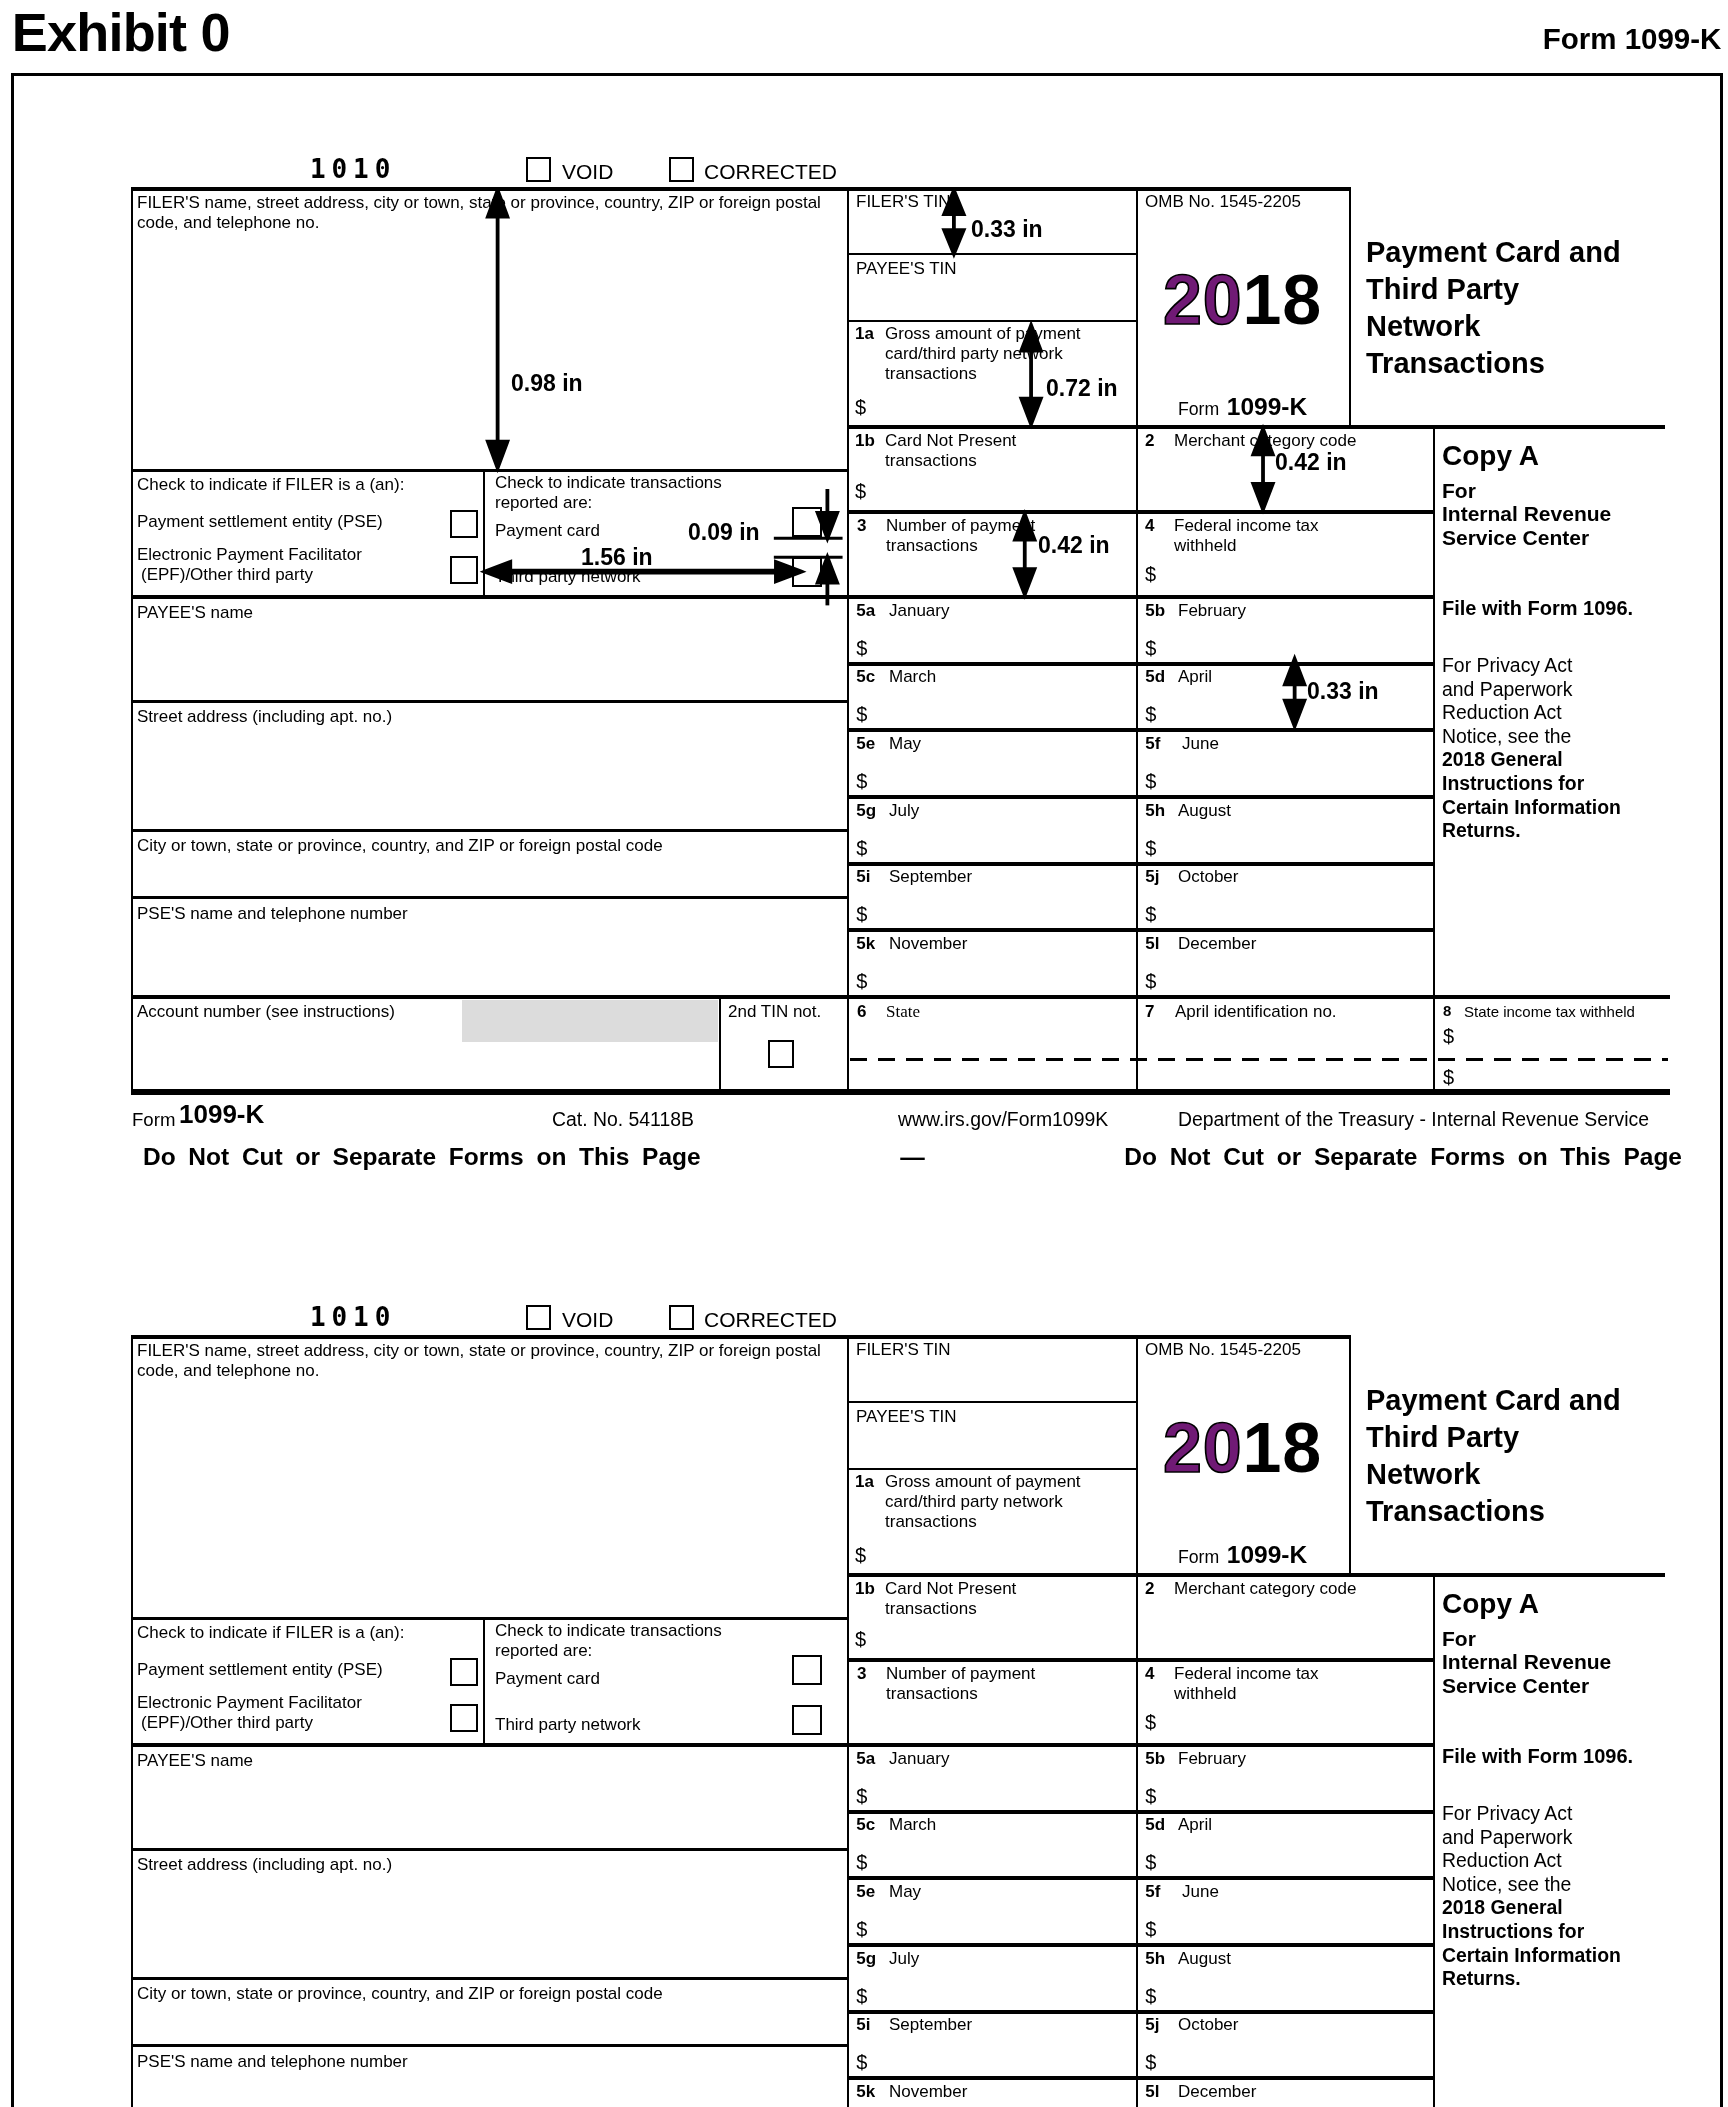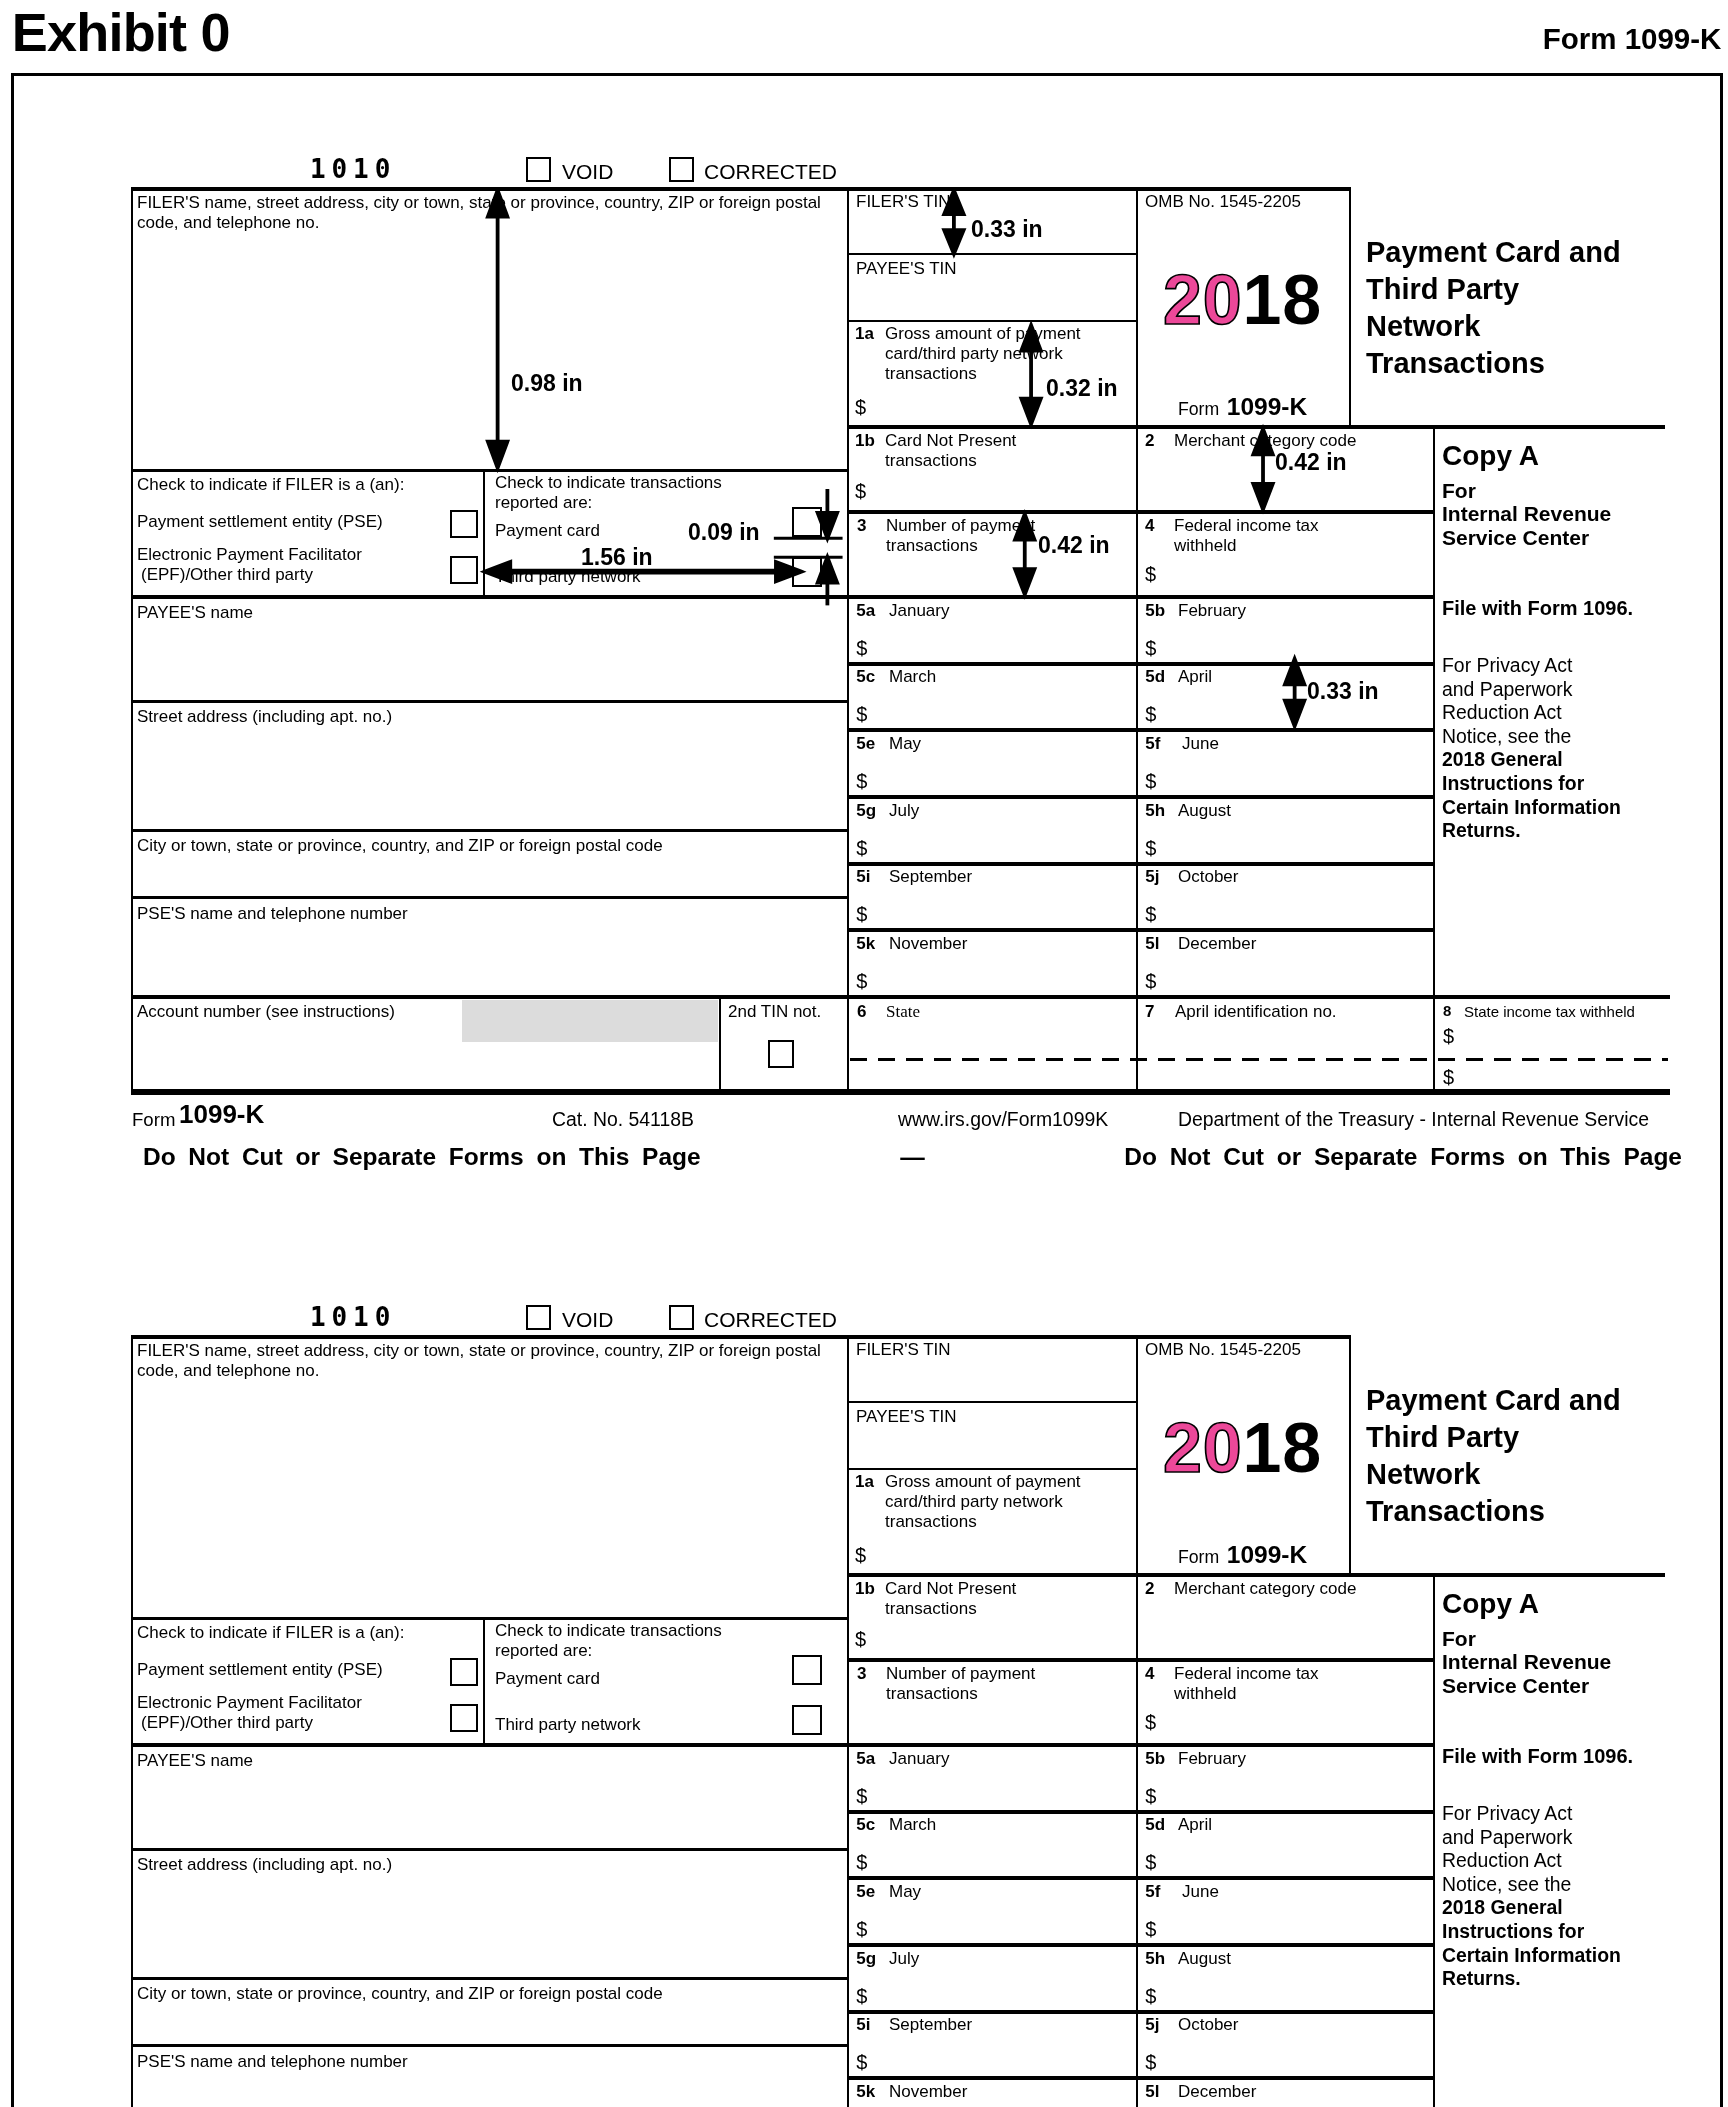--- a/index.html
+++ b/index.html
@@ -18,21 +18,21 @@
   .hl,.vl{position:absolute;background:#000;}
   .dashed6{position:absolute;height:3px;background:repeating-linear-gradient(90deg,#000 0,#000 17px,transparent 17px,transparent 28px);}
   
   .lbl{position:absolute;font-size:17px;line-height:20px;}
   .bnum{position:absolute;font-size:17px;font-weight:bold;}
   .dollar{position:absolute;font-size:20px;}
   .cb{position:absolute;border:2.1px solid #000;background:#fff;box-sizing:border-box;}
   .code1010{position:absolute;font-family:"DejaVu Sans Mono",monospace;font-weight:bold;font-size:26px;letter-spacing:5.9px;}
   .voidcorr{position:absolute;font-size:21px;}
   .year{position:absolute;left:1136px;width:213px;top:73px;text-align:center;font-size:70px;font-weight:bold;letter-spacing:0.8px;}
-  .year .outline{color:#ec4899;-webkit-text-stroke:1.7px #000;}
+  .year .outline{color:#701a75;-webkit-text-stroke:1.7px #000;}
   .ombform{position:absolute;left:1136px;width:213px;top:206px;text-align:center;}
   .ombform .fsmall{font-size:17.7px;}
   .ombform .fnum{font-size:24.5px;font-weight:bold;margin-left:7.6px;}
   .title-right{position:absolute;left:1366px;width:299px;top:47px;text-align:left;font-size:29px;font-weight:bold;line-height:37px;}
   .copy-col{position:absolute;left:1442px;width:223px;text-align:left;}
   .graybox{position:absolute;background:#dcdcdc;}
   .meas{position:absolute;font-size:23px;font-weight:bold;white-space:nowrap;}
   .dnc{position:absolute;left:131px;top:1143px;width:1539px;display:flex;justify-content:space-between;font-size:24.5px;font-weight:bold;word-spacing:5.9px;margin-left:12px;}
   .footer-small{position:absolute;font-size:19.4px;}
   svg.arrows{position:absolute;left:0;top:187px;pointer-events:none;}
@@ -415,21 +415,21 @@
     <line x1="1962" y1="716" x2="1962" y2="790"></line>
     <polygon points="1962,833 1939,773 1985,773"></polygon>
     <polygon points="1962,878 1939,938 1985,938"></polygon>
     <line x1="1962" y1="926" x2="1962" y2="992"></line>
     <line x1="1835" y1="833" x2="1998" y2="833" stroke-width="7"></line>
     <line x1="1835" y1="878" x2="1998" y2="878" stroke-width="7"></line>
   </g>
 </svg>
 <div class="meas" style="left:511px;top:370px;">0.98 in</div>
 <div class="meas" style="left:971px;top:216px;">0.33 in</div>
-<div class="meas" style="left:1046px;top:375px;">0.32 in</div>
+<div class="meas" style="left:1046px;top:375px;">0.72 in</div>
 <div class="meas" style="left:1275px;top:449px;">0.42 in</div>
 <div class="meas" style="left:1038px;top:532px;">0.42 in</div>
 <div class="meas" style="left:1307px;top:678px;">0.33 in</div>
 <div class="meas" style="left:581px;top:544px;">1.56 in</div>
 <div class="meas" style="left:688px;top:519px;">0.09 in</div>
 
 <div class="dnc">
   <span>Do Not Cut or Separate Forms on This Page</span>
   <span>—</span>
   <span>Do Not Cut or Separate Forms on This Page</span>

